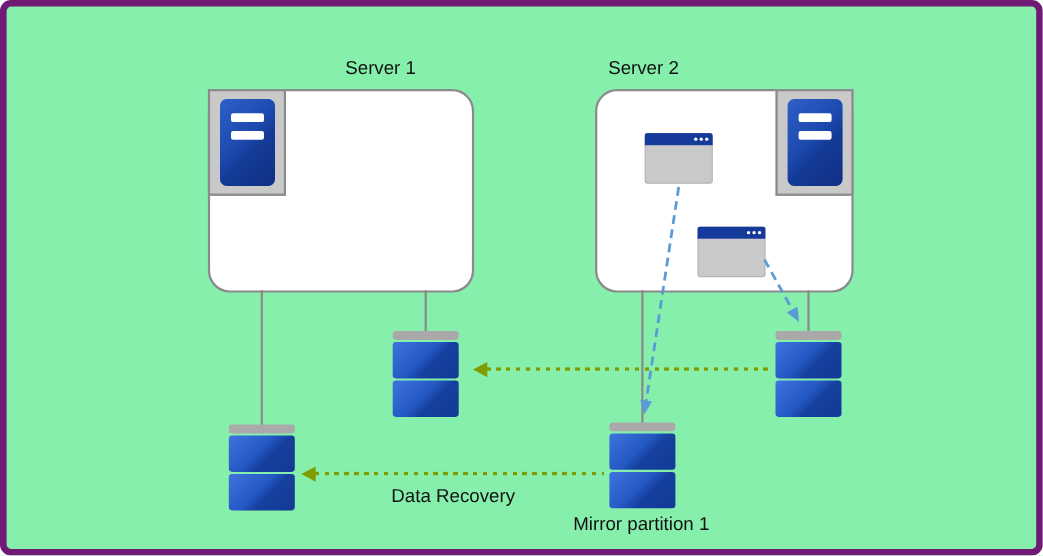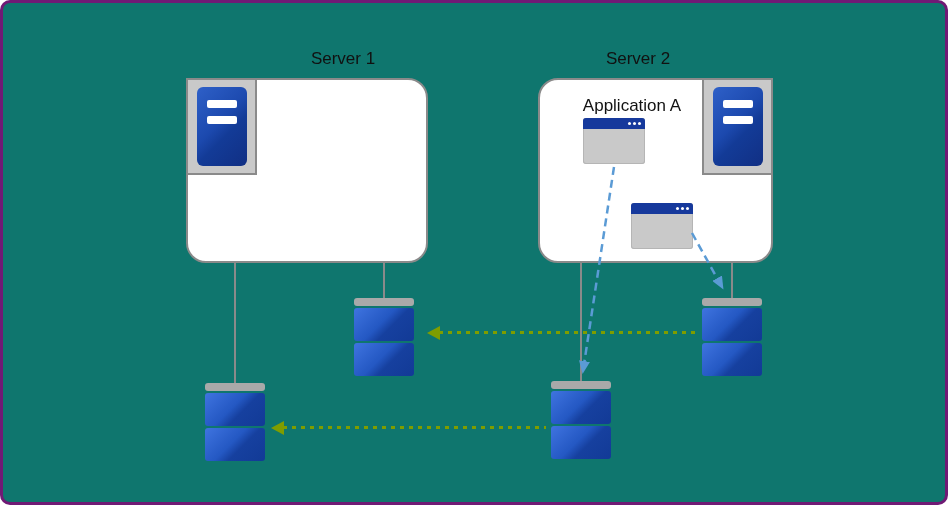--- a/index.html
+++ b/index.html
@@ -1,18 +1,18 @@
 <!DOCTYPE html>
 <html><head>
 <meta charset="utf-8">
 <style>
   html,body{margin:0;padding:0;background:#fff;}
   .canvas{
     position:relative;width:948px;height:505px;box-sizing:border-box;
-    background:#0f766e;border:3px solid #701a75;border-radius:10px;overflow:hidden;
+    background:#86efac;border:6px solid #701a75;border-radius:10px;overflow:hidden;
     font-family:"Liberation Sans",sans-serif;
   }
   .label{
     position:absolute;font-size:17px;color:#111;text-align:center;white-space:nowrap;
   }
   .server-box{
     position:absolute;border:2px solid #8a8a8a;border-radius:20px;background:#fff;box-sizing:border-box;
   }
   .server-frame{
     position:absolute;width:71px;height:97px;background:#c9c9c9;border:2px solid #8a8a8a;
@@ -50,39 +50,38 @@
     border-right:13px solid #7f9d00;
   }
   .overlay{position:absolute;left:0;top:0;pointer-events:none;}
 </style>
 </head>
 <body>
 
 <div class="canvas">
 
   <div class="label" style="left:270px;top:46px;width:140px">Server 1</div>
-  <div class="label" style="left:565px;top:46px;width:140px">Server 2</div>
+  <div class="label" style="left:509px;top:46px;width:140px">Server 2</div>
 
   <div class="server-box" style="left:183px;top:75px;width:242px;height:185px"></div>
   <div class="server-box" style="left:535px;top:75px;width:235px;height:185px"></div>
 
   <div class="server-frame" style="left:183px;top:75px">
     <div class="server-tower">
       <div class="server-slot"></div>
       <div class="server-slot"></div>
     </div>
   </div>
   <div class="server-frame" style="left:699px;top:75px">
     <div class="server-tower">
       <div class="server-slot"></div>
       <div class="server-slot"></div>
     </div>
   </div>
 
-  <div class="label" style="left:559px;top:93px;width:140px">Application A</div>
   <div class="app-window" style="left:580px;top:115px">
     <div class="app-titlebar">
       <span class="app-dot"></span>
       <span class="app-dot"></span>
       <span class="app-dot"></span>
     </div>
   </div>
 
   <div class="app-window" style="left:628px;top:200px">
     <div class="app-titlebar">
@@ -111,27 +110,29 @@
     <div class="disk-cap"></div>
     <div class="disk-platter"></div>
     <div class="disk-platter"></div>
   </div>
   <div class="disk" style="left:699px;top:295px">
     <div class="disk-cap"></div>
     <div class="disk-platter"></div>
     <div class="disk-platter"></div>
   </div>
 
+  <div class="label" style="left:497px;top:461px;width:160px">Mirror partition 1</div>
 
   <div class="arrow-left" style="left:424px;top:323px"></div>
   <div class="dotline" style="left:436px;top:328px;width:259px"></div>
 
   <div class="arrow-left" style="left:268px;top:418px"></div>
   <div class="dotline" style="left:280px;top:423px;width:263px"></div>
 
+  <div class="label" style="left:326px;top:435px;width:160px">Data Recovery</div>
 
   <svg class="overlay" width="948" height="505" viewBox="0 0 948 505">
     <defs>
       <marker id="arrowblue" markerUnits="userSpaceOnUse" markerWidth="13" markerHeight="11" refX="10" refY="5.5" orient="auto">
         <path d="M0,0 L13,5.5 L0,11 Z" fill="#5b9bd5"></path>
       </marker>
     </defs>
     <line x1="611" y1="164" x2="580" y2="368" stroke="#5b9bd5" stroke-width="2.5" stroke-dasharray="8 5" marker-end="url(#arrowblue)"></line>
     <line x1="689" y1="230" x2="719" y2="284" stroke="#5b9bd5" stroke-width="2.5" stroke-dasharray="8 5" marker-end="url(#arrowblue)"></line>
   </svg>

